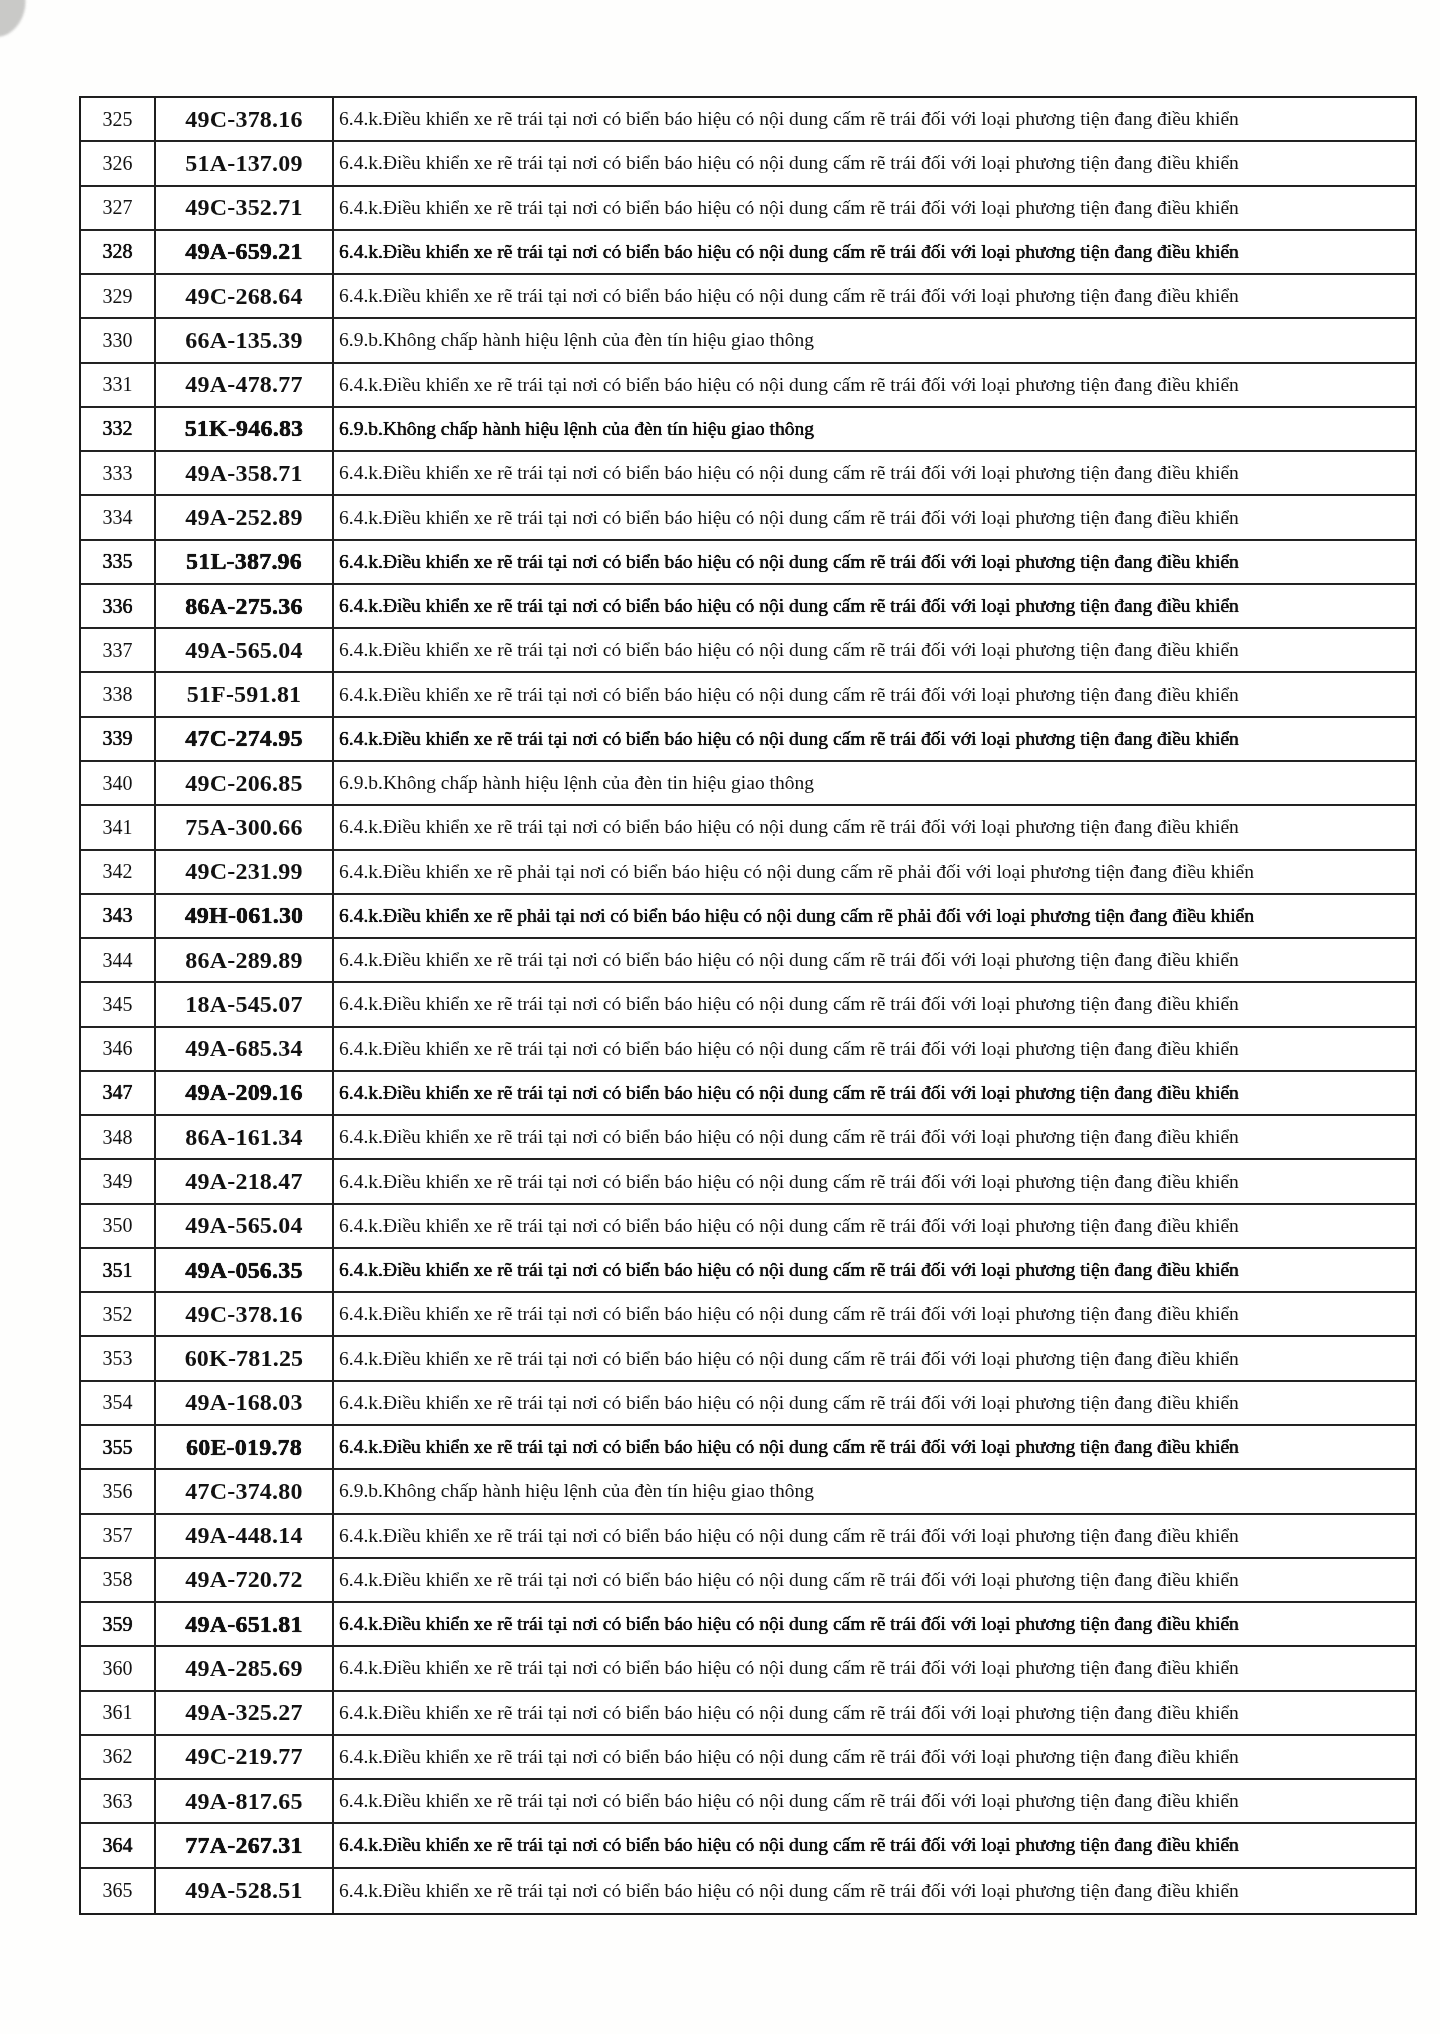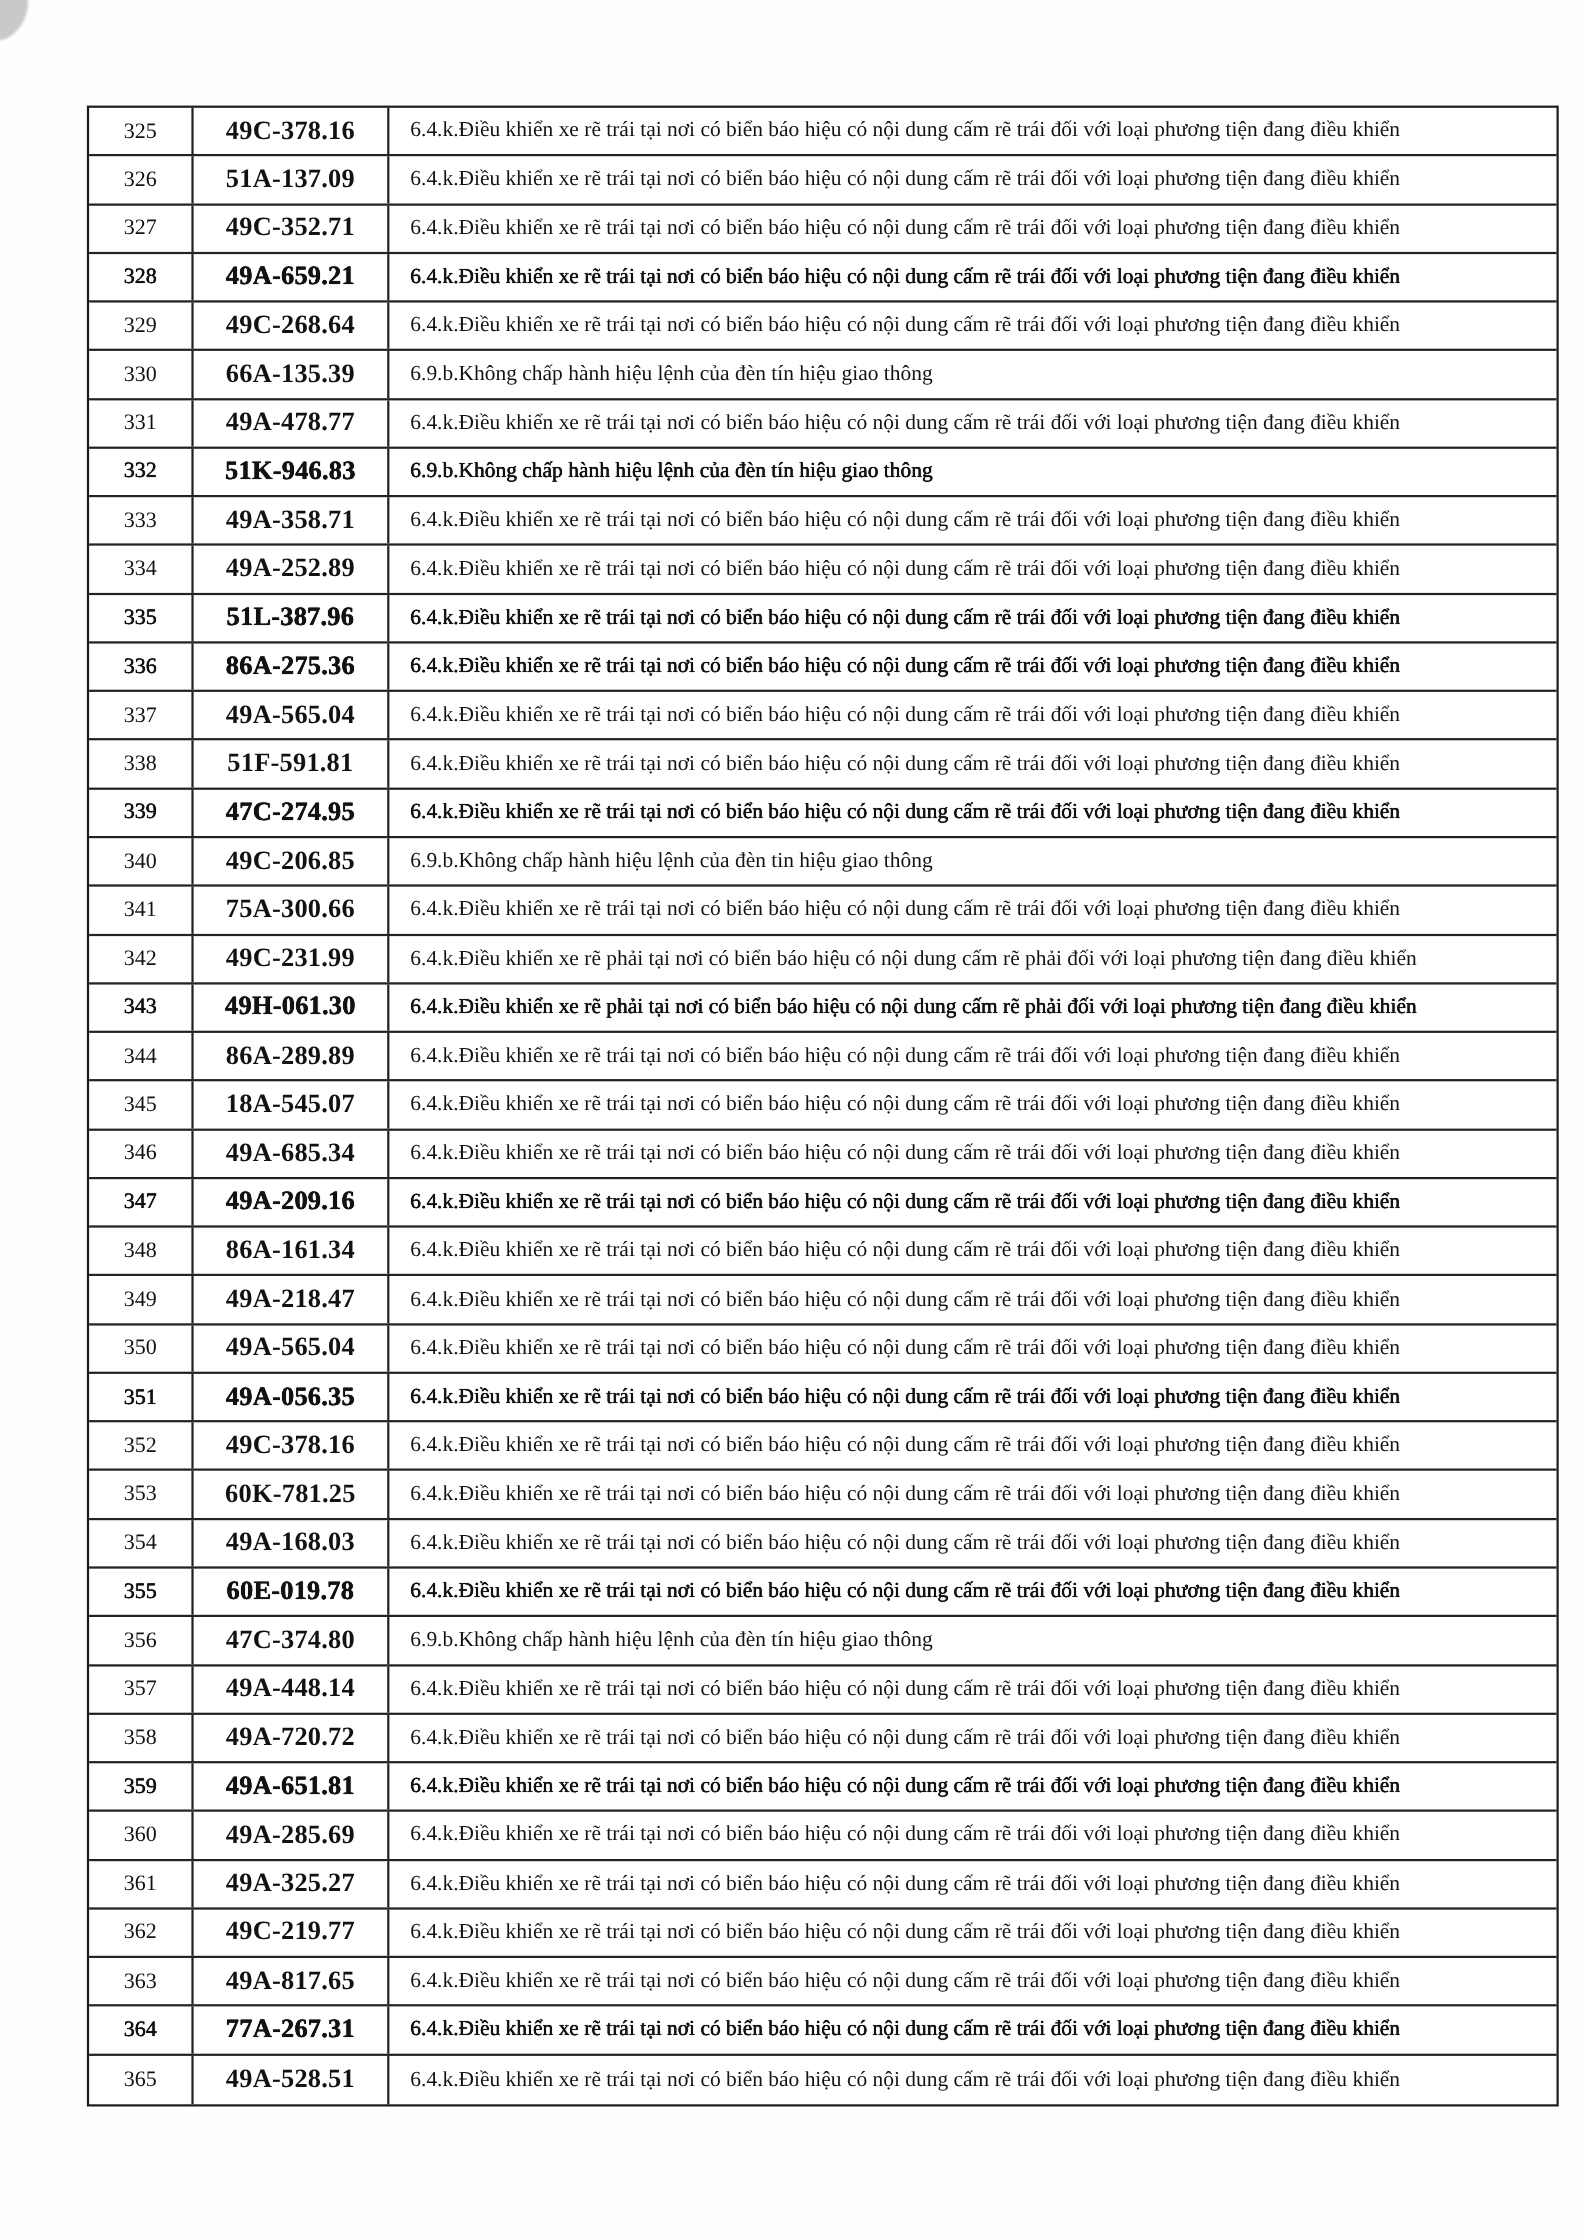--- a/index.html
+++ b/index.html
@@ -36,37 +36,37 @@
     box-shadow:0 -1.5px 0 rgba(70,70,70,.14);
     box-sizing:border-box;
   }
   .trow:last-child{border-bottom:none;}
   .cell{
     display:flex;align-items:center;
     box-sizing:border-box;
     overflow:hidden;
   }
   .cell-no{
-    width:95px;
+    width:75px;
     justify-content:center;
     border-right:2px solid #1f1f1f;
     font-size:20px;
   }
   .cell-plate{
     width:178px;
     justify-content:center;
     border-right:2px solid #1f1f1f;
     font-weight:bold;
     font-size:24px;
     letter-spacing:.2px;
     white-space:nowrap;
   }
   .cell-violation{
     flex:1;
-    padding-left:19px;
+    padding-left:5px;
     font-size:19.5px;
     white-space:nowrap;
   }
   .trow.dark .cell-violation,
   .trow.dark .cell-plate,
   .trow.dark .cell-no{
     text-shadow:0 0 .8px #000, 0 0 .4px #000;
   }
 </style>
 </head>

